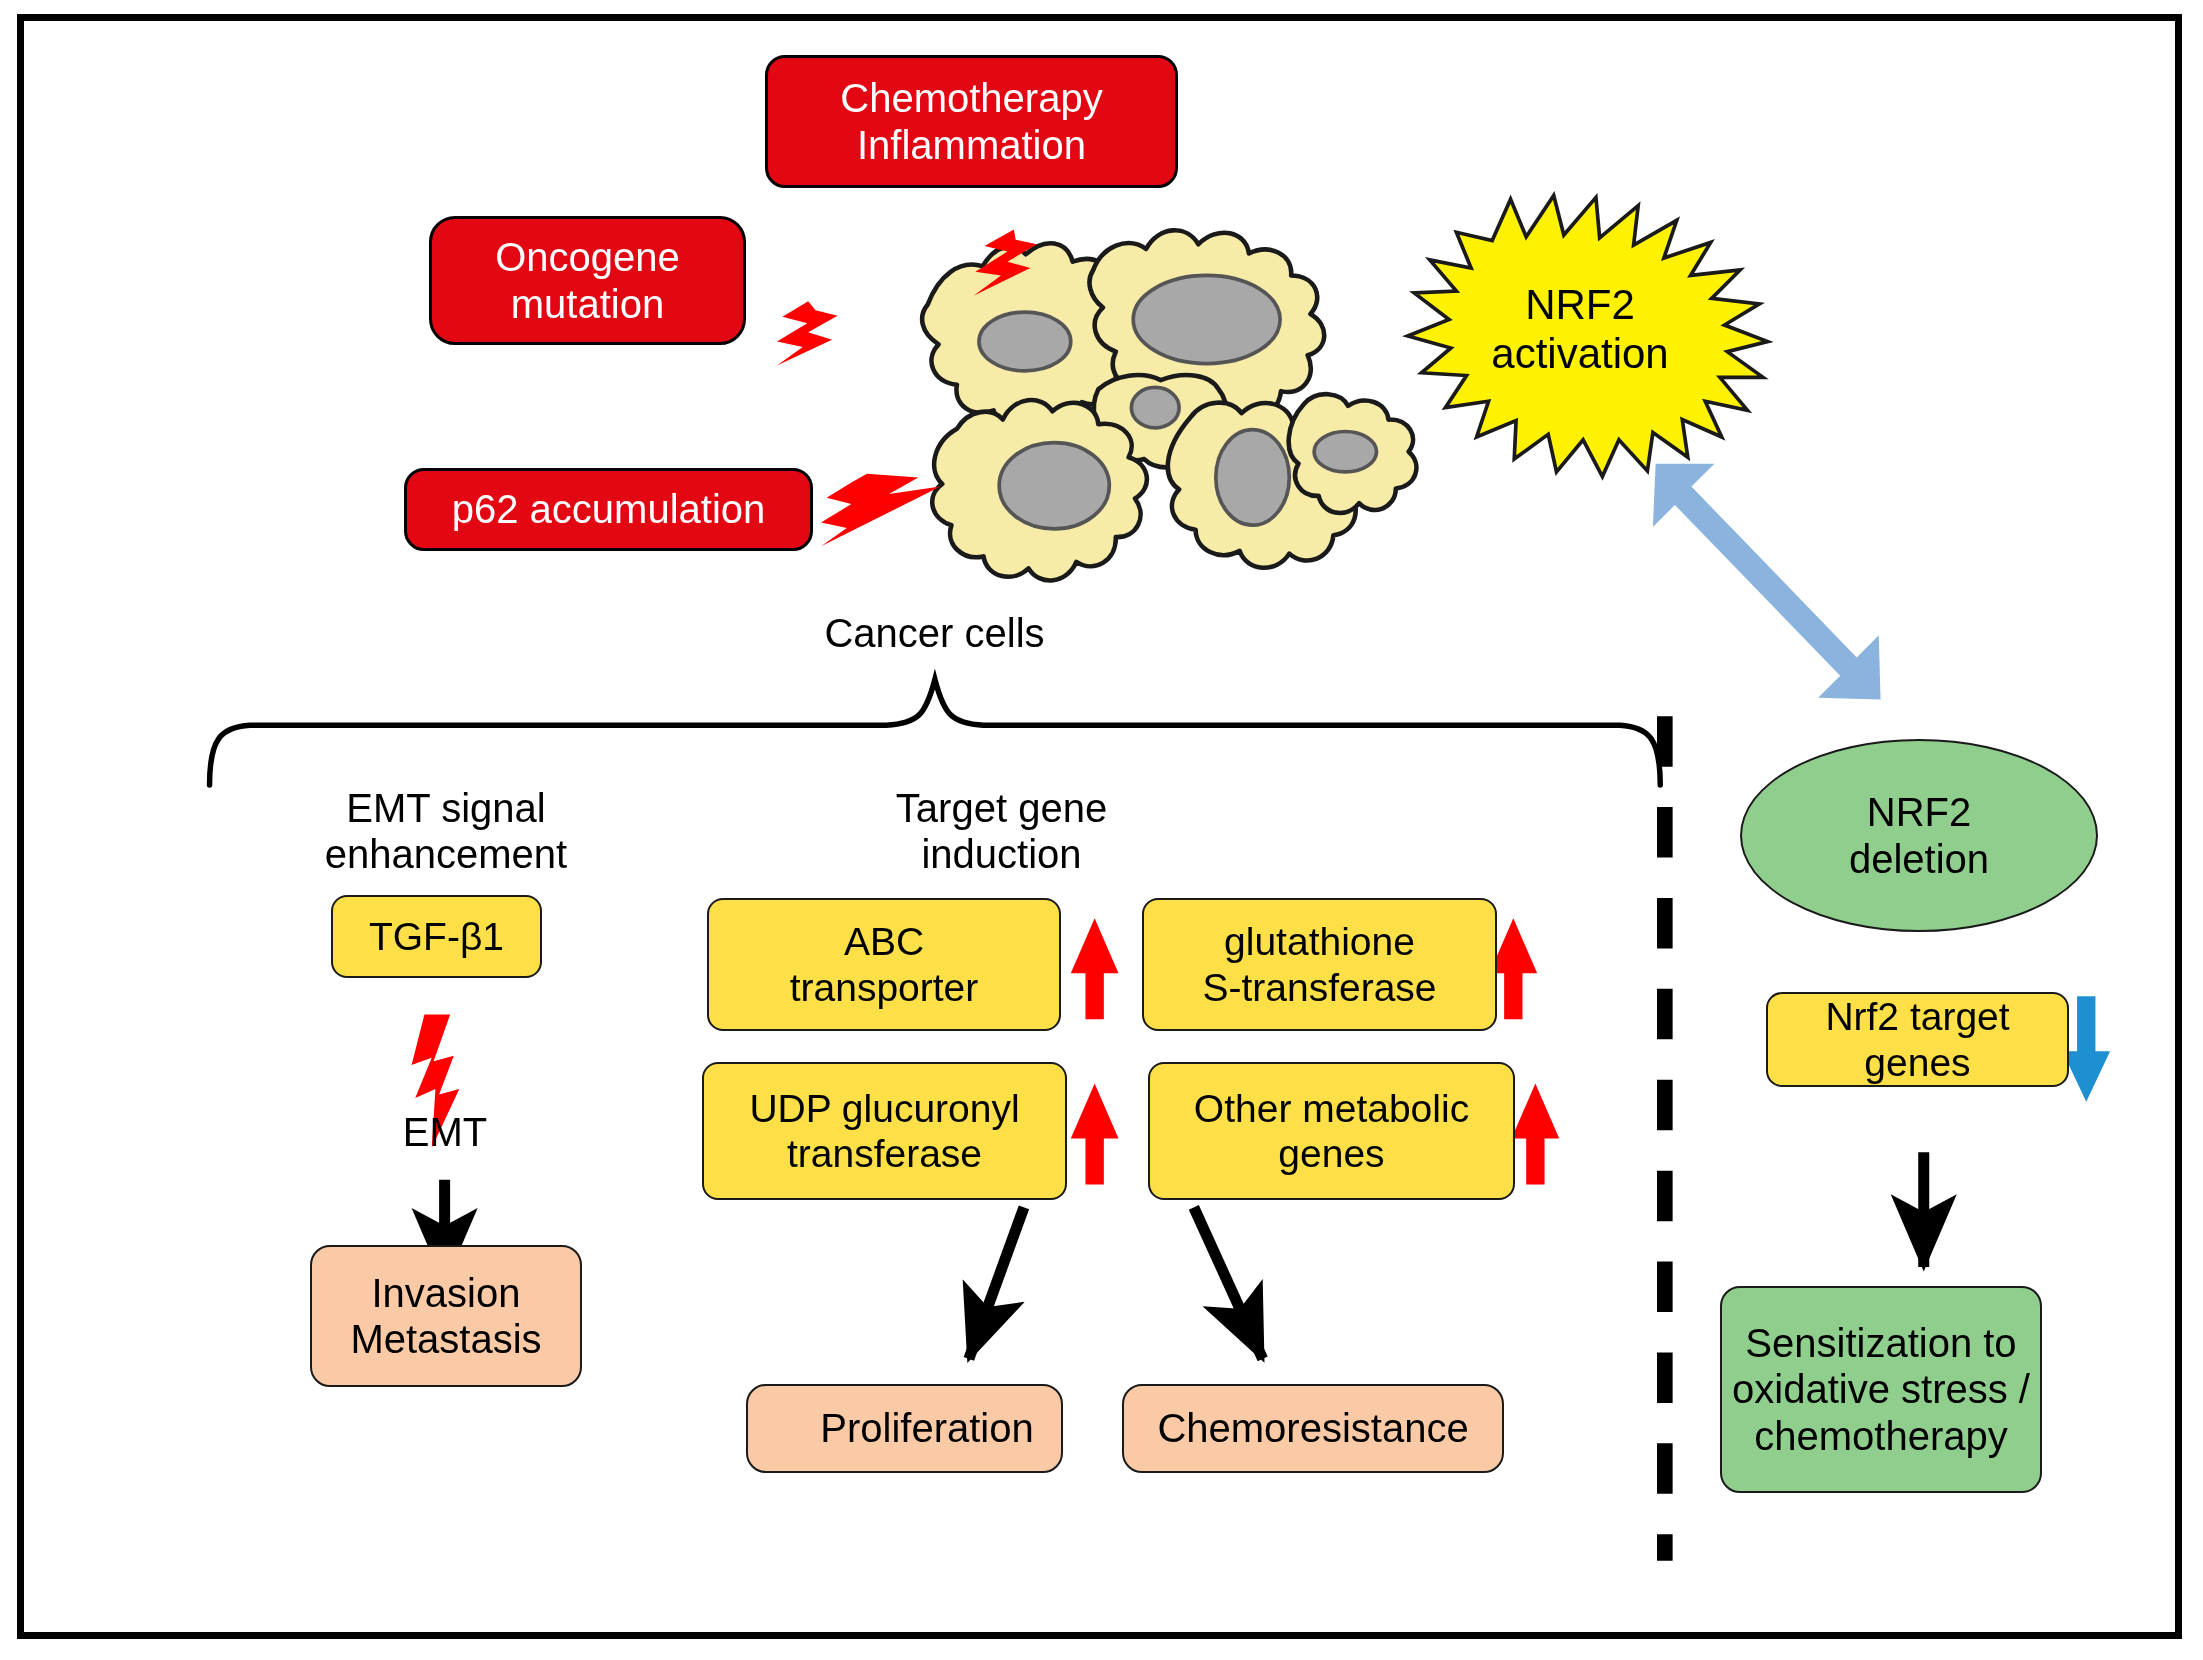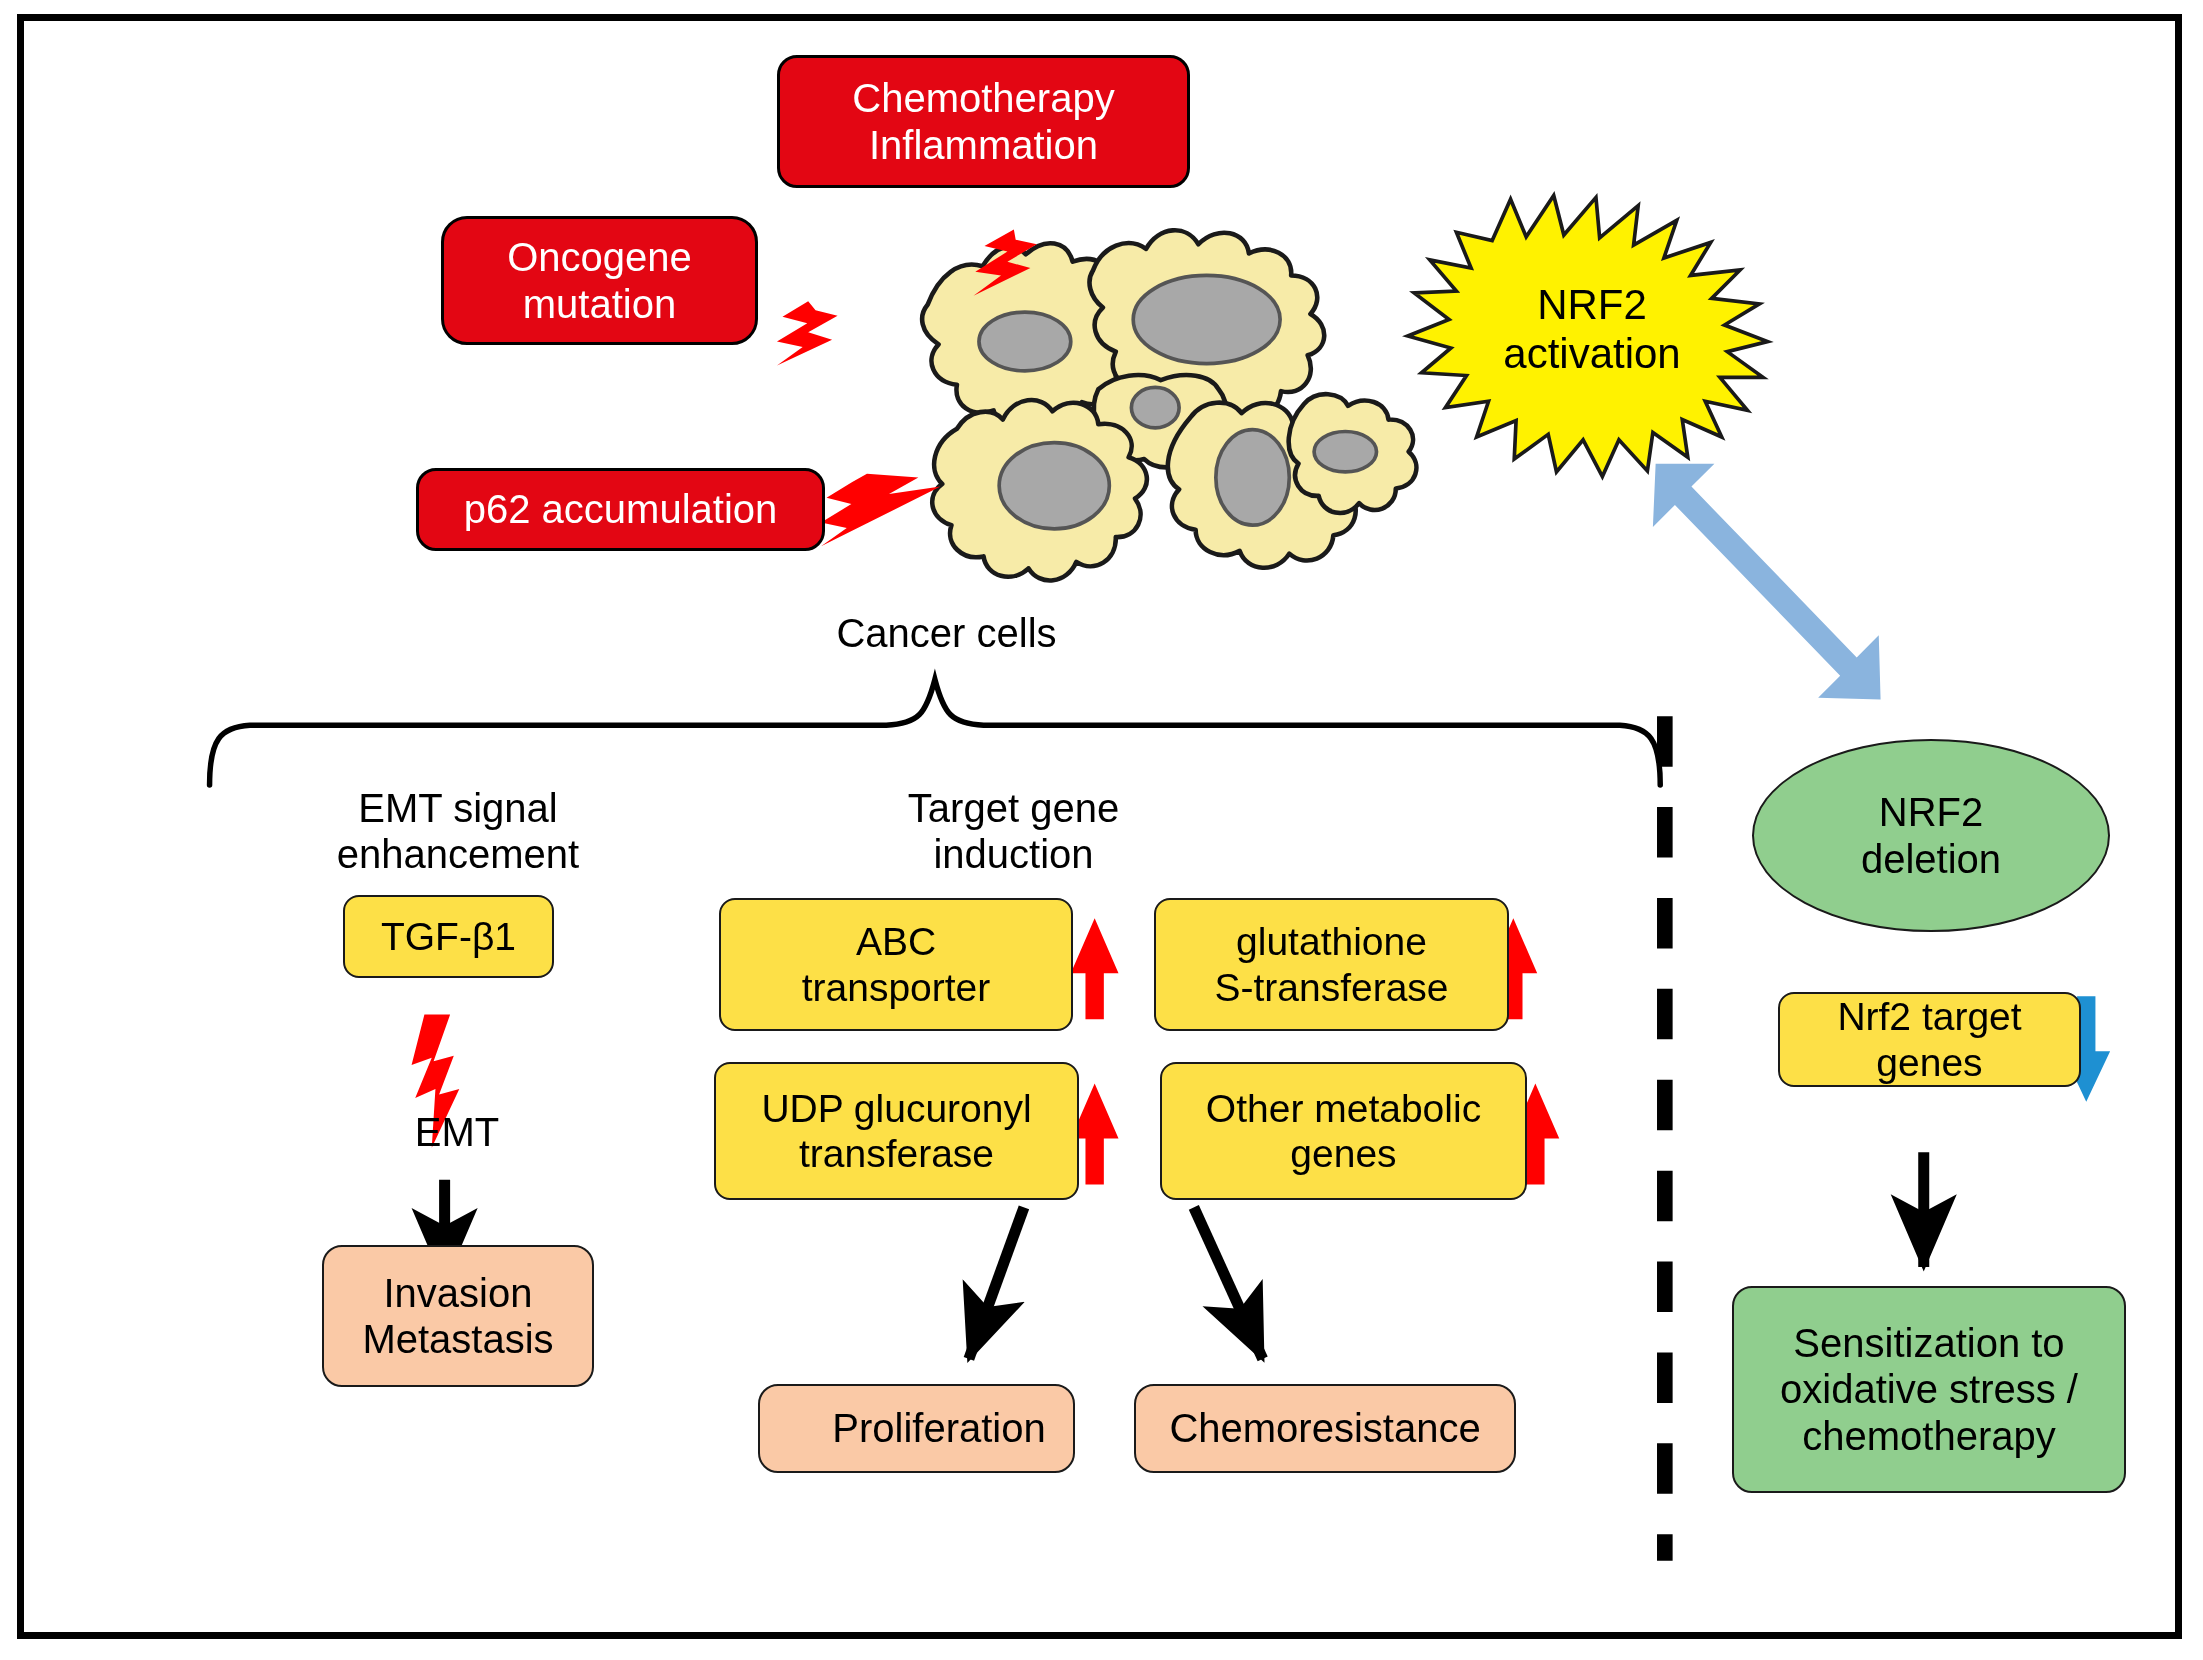--- a/index.html
+++ b/index.html
@@ -38,21 +38,20 @@
   
   .node {
     position: absolute;
     box-sizing: border-box;
     display: flex;
     align-items: center;
     justify-content: center;
     text-align: center;
     line-height: 1.16;
     white-space: pre-line;
-    margin-left: 12px;
   }
   .red-box {
     background: #E30613;
     color: #ffffff;
     border: 3.7px solid #000000;
     border-radius: 20px;
     font-size: 40px;
   }
   .white-box {
     background: #fde047;
@@ -290,20 +289,20 @@
   <div class="node ellipse-green" style="left:1740px; top:739px; width:358px; height:193px;">
     <span>NRF2
 deletion</span>
   </div>
 
   <div class="node white-box" style="left:1766px; top:992px; width:303px; height:95px;">
     <span>Nrf2 target
 genes</span>
   </div>
 
-  <div class="node green-box" style="left:1720px; top:1286px; width:394px; height:207px;">
+  <div class="node green-box" style="left:1720px; top:1286px; width:322px; height:207px;">
     <span>Sensitization to
 oxidative stress /
 chemotherapy</span>
   </div>
 
 </div>
 
 
 </body></html>

